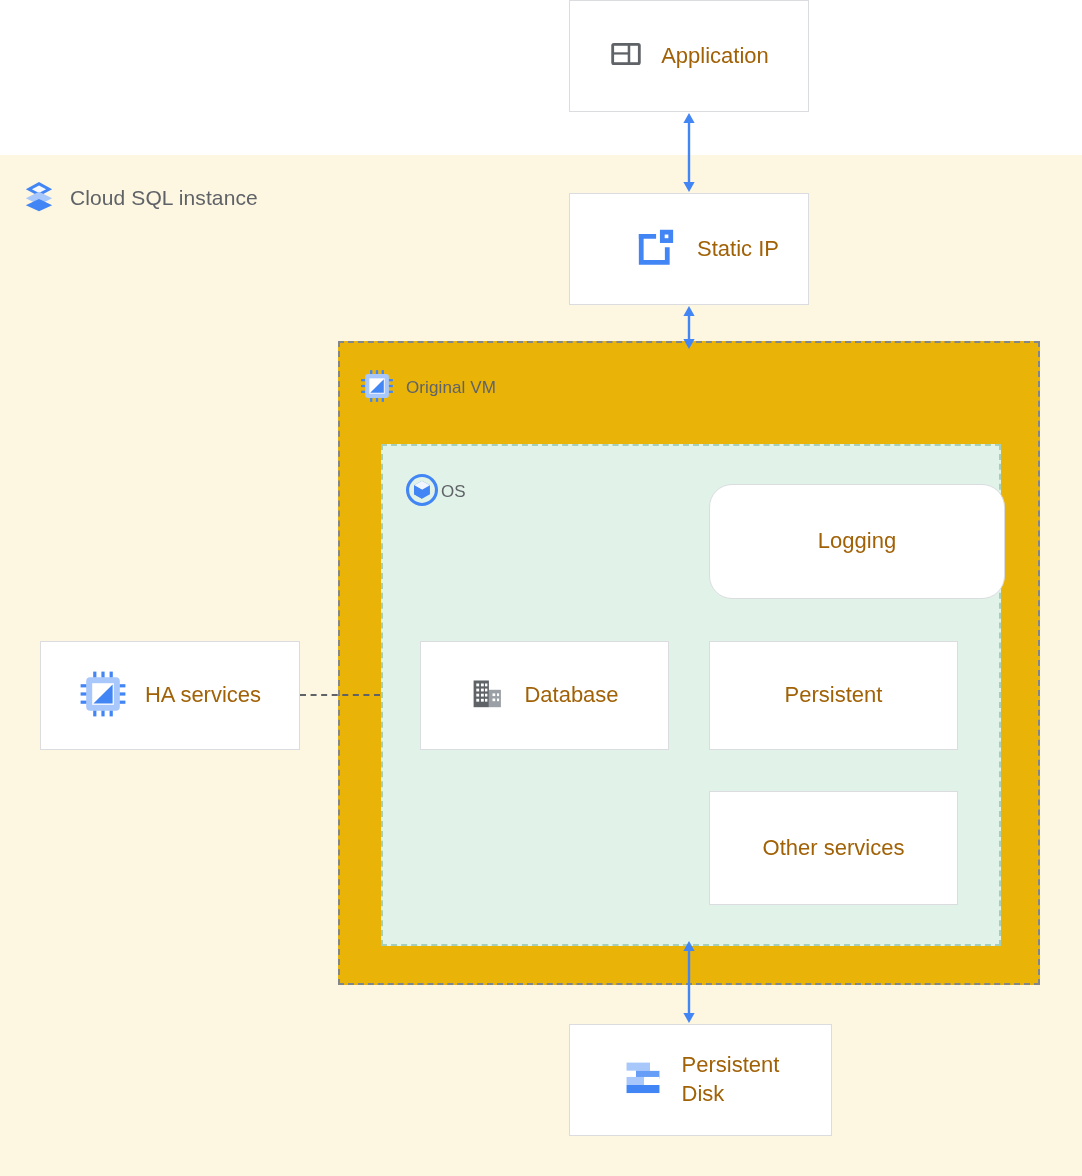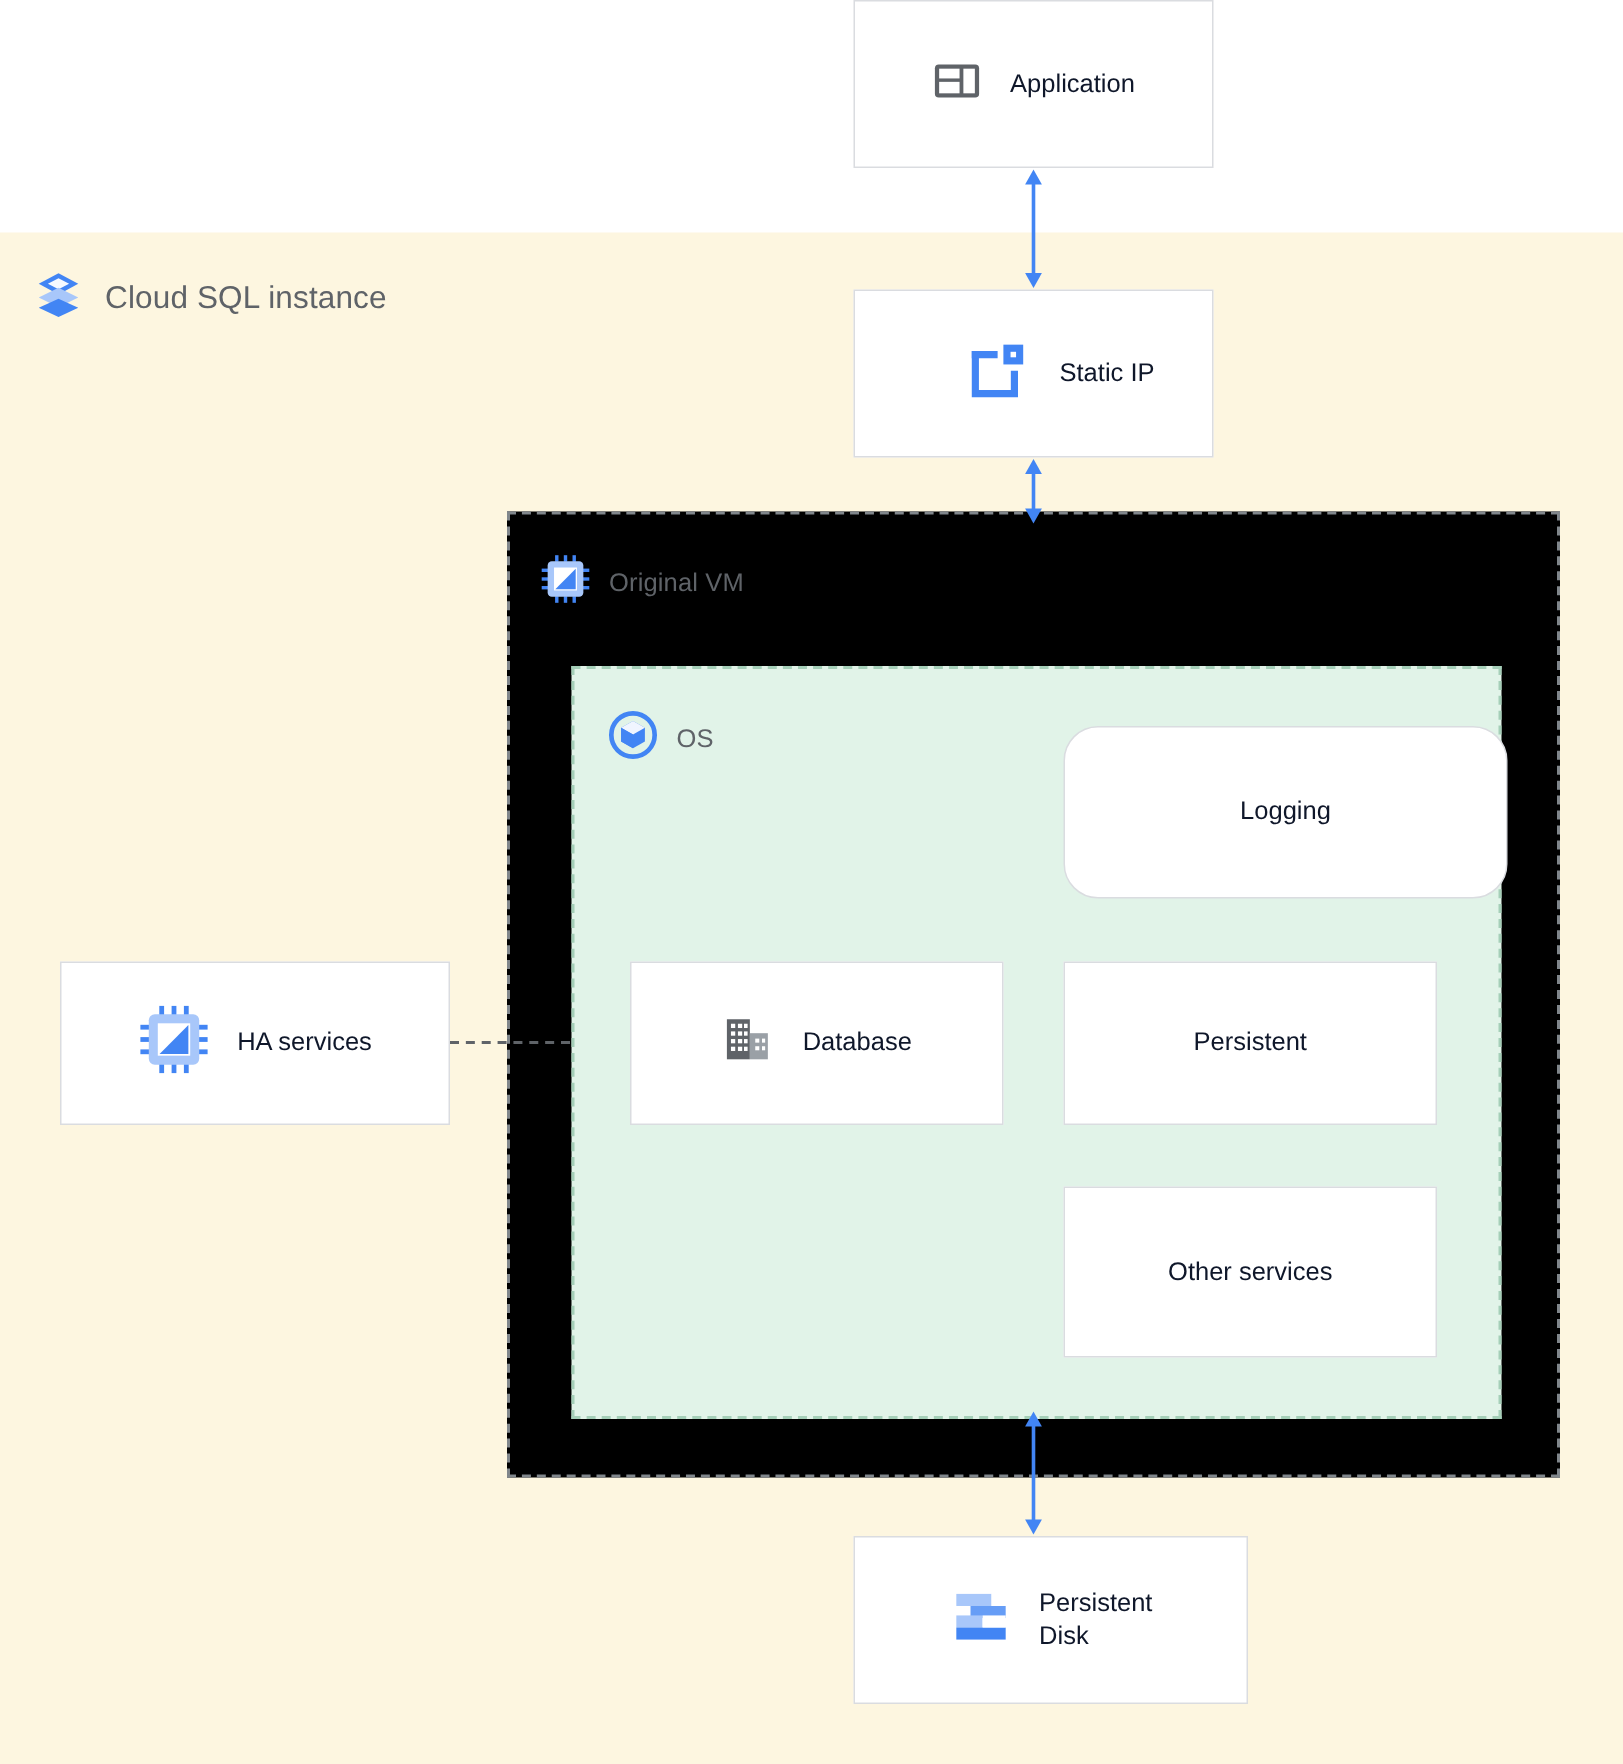--- a/index.html
+++ b/index.html
@@ -42,21 +42,21 @@
     letter-spacing: 0.1px;
     white-space: nowrap;
   }
 
   .region-vm {
     position: absolute;
     left: 338px;
     top: 341px;
     width: 702px;
     height: 644px;
-    background: #000000;
+    background: #eab308;
     border: 2px dashed #80868b;
     box-sizing: border-box;
   }
   .region-vm > .region-label {
     left: 20px;
     top: 26px;
     gap: 12px;
   }
   .region-vm .rl-text { font-size: 17px; }
 
@@ -66,43 +66,43 @@
     top: 442px;
     width: 620px;
     height: 502px;
     background: #e1f3e8;
     border: 2px dashed #a5cfb8;
     box-sizing: border-box;
   }
   .region-os > .region-label {
     left: 22px;
     top: 27px;
-    gap: 12px;
+    gap: 2px;
     align-items: center;
   }
   .region-os .rl-text { font-size: 17px; }
 
   
   .node {
     position: absolute;
     background: #ffffff;
     border: 1px solid #dadce0;
     box-sizing: border-box;
     display: flex;
     align-items: center;
     justify-content: center;
   }
   .node .node-inner {
     display: flex;
     align-items: center;
     gap: 18px;
   }
   .node .node-label {
-    font-size: 17px;
-    color: #0f172a;
+    font-size: 22px;
+    color: #a16207;
     line-height: 1.3;
     white-space: pre-line;
   }
   .node.center-only .node-label {
     text-align: center;
   }
 
   #node-application { left: 569px; top: 0px;    width: 240px; height: 112px; }
   #node-staticip    { left: 569px; top: 193px;  width: 240px; height: 112px; padding-left: 36px; }
   #node-hastandby   { left: 40px;  top: 641px;  width: 260px; height: 109px; }

